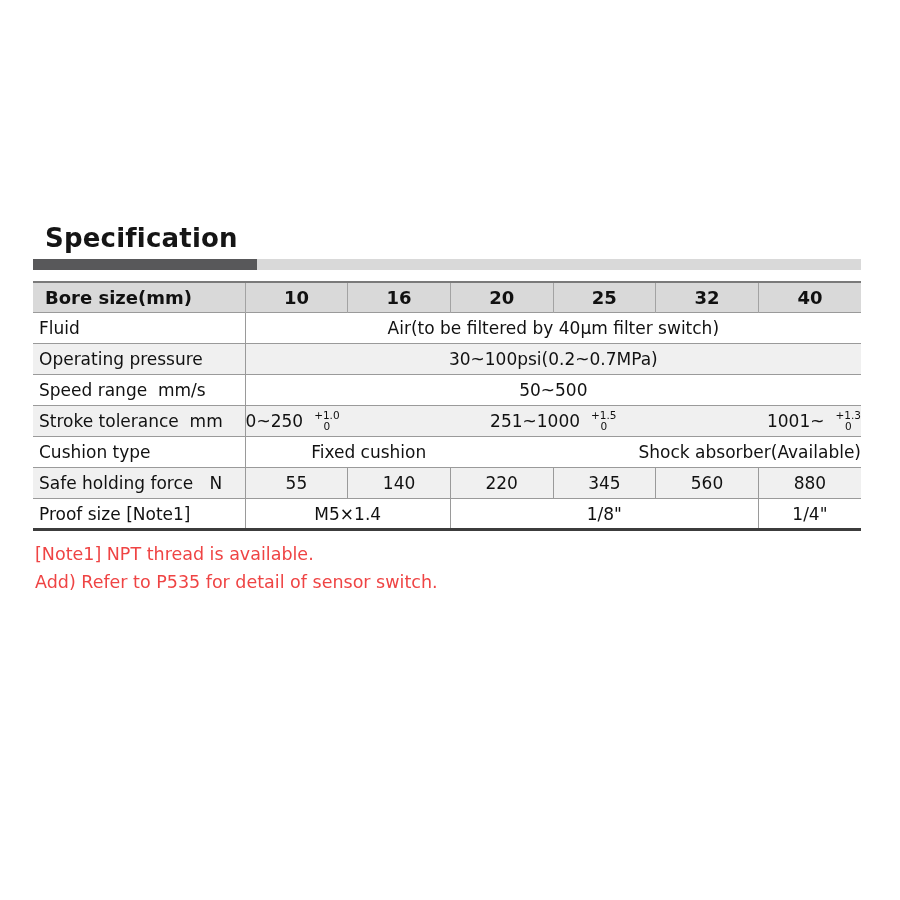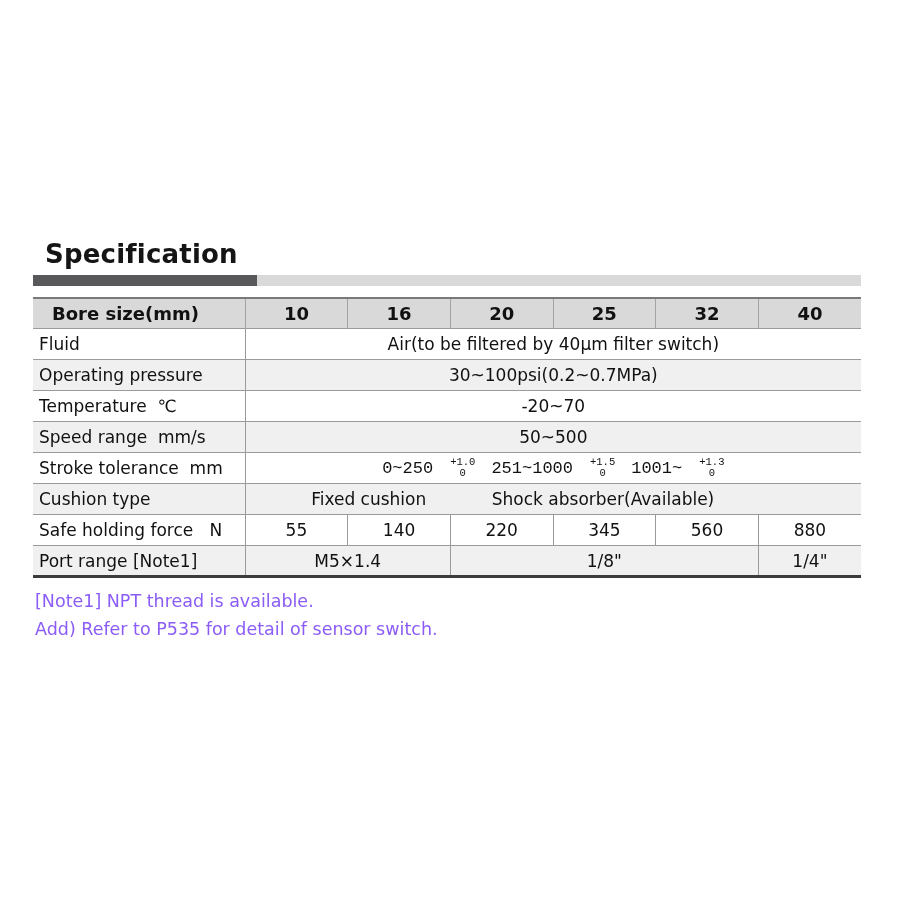--- a/index.html
+++ b/index.html
@@ -1,52 +1,52 @@
 <!DOCTYPE html>
 <html><head>
 <meta charset="utf-8">
 <style>
   * { margin: 0; padding: 0; box-sizing: border-box; }
   html, body { width: 900px; height: 900px; background: #ffffff; overflow: hidden; }
   body { font-family: "DejaVu Sans", "Liberation Sans", sans-serif; color: #111; }
 
   .page { position: relative; width: 900px; height: 900px; background: #fff; }
-  .content { position: absolute; left: 33px; top: 240px; width: 828px; }
+  .content { position: absolute; left: 33px; top: 224px; width: 828px; }
 
   .title { font-size: 26px; font-weight: 700; color: #151515; letter-spacing: 0.2px; line-height: 1.1; padding-left: 12px; }
   .title-underline { margin-top: 6px; height: 11px; width: 100%; background: #d9d9d9; position: relative; }
   .title-underline .dark-seg { position: absolute; left: 0; top: 0; height: 11px; width: 224px; background: #58585a; }
 
   table.spec { margin-top: 11px; width: 828px; border-collapse: collapse; table-layout: fixed;
                border-top: 2px solid #7a7a7a; border-bottom: 3px solid #3c3c3c; }
   col.c-label { width: 212px; }
   col.c-val { width: 102.6px; }
 
   th, td { height: 31px; font-size: 17px; vertical-align: middle; border-top: 1px solid #9a9a9a; }
 
   thead th { background: #d9d9d9; font-weight: 700; font-size: 18px; text-align: center; border-top: none; }
-  thead th.h-label { text-align: left; padding-left: 19px; white-space: pre-wrap; }
+  thead th.h-label { text-align: left; padding-left: 12px; white-space: pre-wrap; }
   thead th + th { border-left: 1px solid #a3a3a3; }
 
   tbody tr:nth-child(even) { background: #f0f0f0; }
   td.row-label { text-align: left; padding-left: 6px; border-right: 1px solid #9a9a9a; white-space: pre-wrap; }
   td.full-value { text-align: center; }
   td.cell-value { text-align: center; margin-top: 16px; }
   td.cell-value + td.cell-value { border-left: 1px solid #9a9a9a; }
   td.span-value { text-align: center; }
   td.span-value + td.span-value { border-left: 1px solid #9a9a9a; }
 
-  .tol-flex { display: flex; justify-content: center; align-items: center; gap: 16px; font-family: Liberation Mono, monospace; }
+  .tol-flex { display: flex; justify-content: space-between; align-items: center; gap: 16px; }
   .tol-group { display: inline-flex; align-items: center; }
-  .tol-stack { display: inline-flex; flex-direction: column; align-items: center; margin-left: 17px; font-size: 10.5px; line-height: 1.05; font-weight: 400; }
+  .tol-stack { display: inline-flex; flex-direction: column; align-items: center; margin-left: 11px; font-size: 10.5px; line-height: 1.05; font-weight: 400; }
   .dual-flex { display: flex; width: 100%; }
   .dual-flex .dual-a { width: 40%; text-align: center; }
-  .dual-flex .dual-b { width: 60%; text-align: left; }
+  .dual-flex .dual-b { width: 60%; text-align: right; }
 
-  .notes { margin-top: 9px; font-size: 17.5px; color: #8b5cf6; line-height: 28px; padding-left: 2px; }
+  .notes { margin-top: 9px; font-size: 17.5px; color: #ef4444; line-height: 28px; padding-left: 2px; }
 </style>
 </head>
 <body>
 
 <div class="page">
   <div class="content">
 
     <div class="title">Specification</div>
     <div class="title-underline">
       <div class="dark-seg"></div>
@@ -74,24 +74,20 @@
         </tr>
       </thead>
       <tbody>
         <tr>
           <td class="row-label">Fluid</td>
           <td class="full-value" colspan="6">Air(to be filtered by 40μm filter switch)</td>
         </tr>
         <tr>
           <td class="row-label">Operating pressure</td>
           <td class="full-value" colspan="6">30~100psi(0.2~0.7MPa)</td>
-        </tr>
-        <tr>
-          <td class="row-label">Temperature  ℃</td>
-          <td class="full-value" colspan="6">-20~70</td>
         </tr>
         <tr>
           <td class="row-label">Speed range  mm/s</td>
           <td class="full-value" colspan="6">50~500</td>
         </tr>
         <tr>
           <td class="row-label">Stroke tolerance  mm</td>
           <td class="full-value" colspan="6">
             <div class="tol-flex">
               <span class="tol-group">
@@ -130,21 +126,21 @@
         <tr>
           <td class="row-label">Safe holding force   N</td>
           <td class="cell-value">55</td>
           <td class="cell-value">140</td>
           <td class="cell-value">220</td>
           <td class="cell-value">345</td>
           <td class="cell-value">560</td>
           <td class="cell-value">880</td>
         </tr>
         <tr>
-          <td class="row-label">Port range [Note1]</td>
+          <td class="row-label">Proof size [Note1]</td>
           <td class="span-value" colspan="2">M5×1.4</td>
           <td class="span-value" colspan="3">1/8"</td>
           <td class="span-value" colspan="1">1/4"</td>
         </tr>
       </tbody>
     </table>
 
     <div class="notes">
       <div>[Note1] NPT thread is available.</div>
       <div>Add) Refer to P535 for detail of sensor switch.</div>

